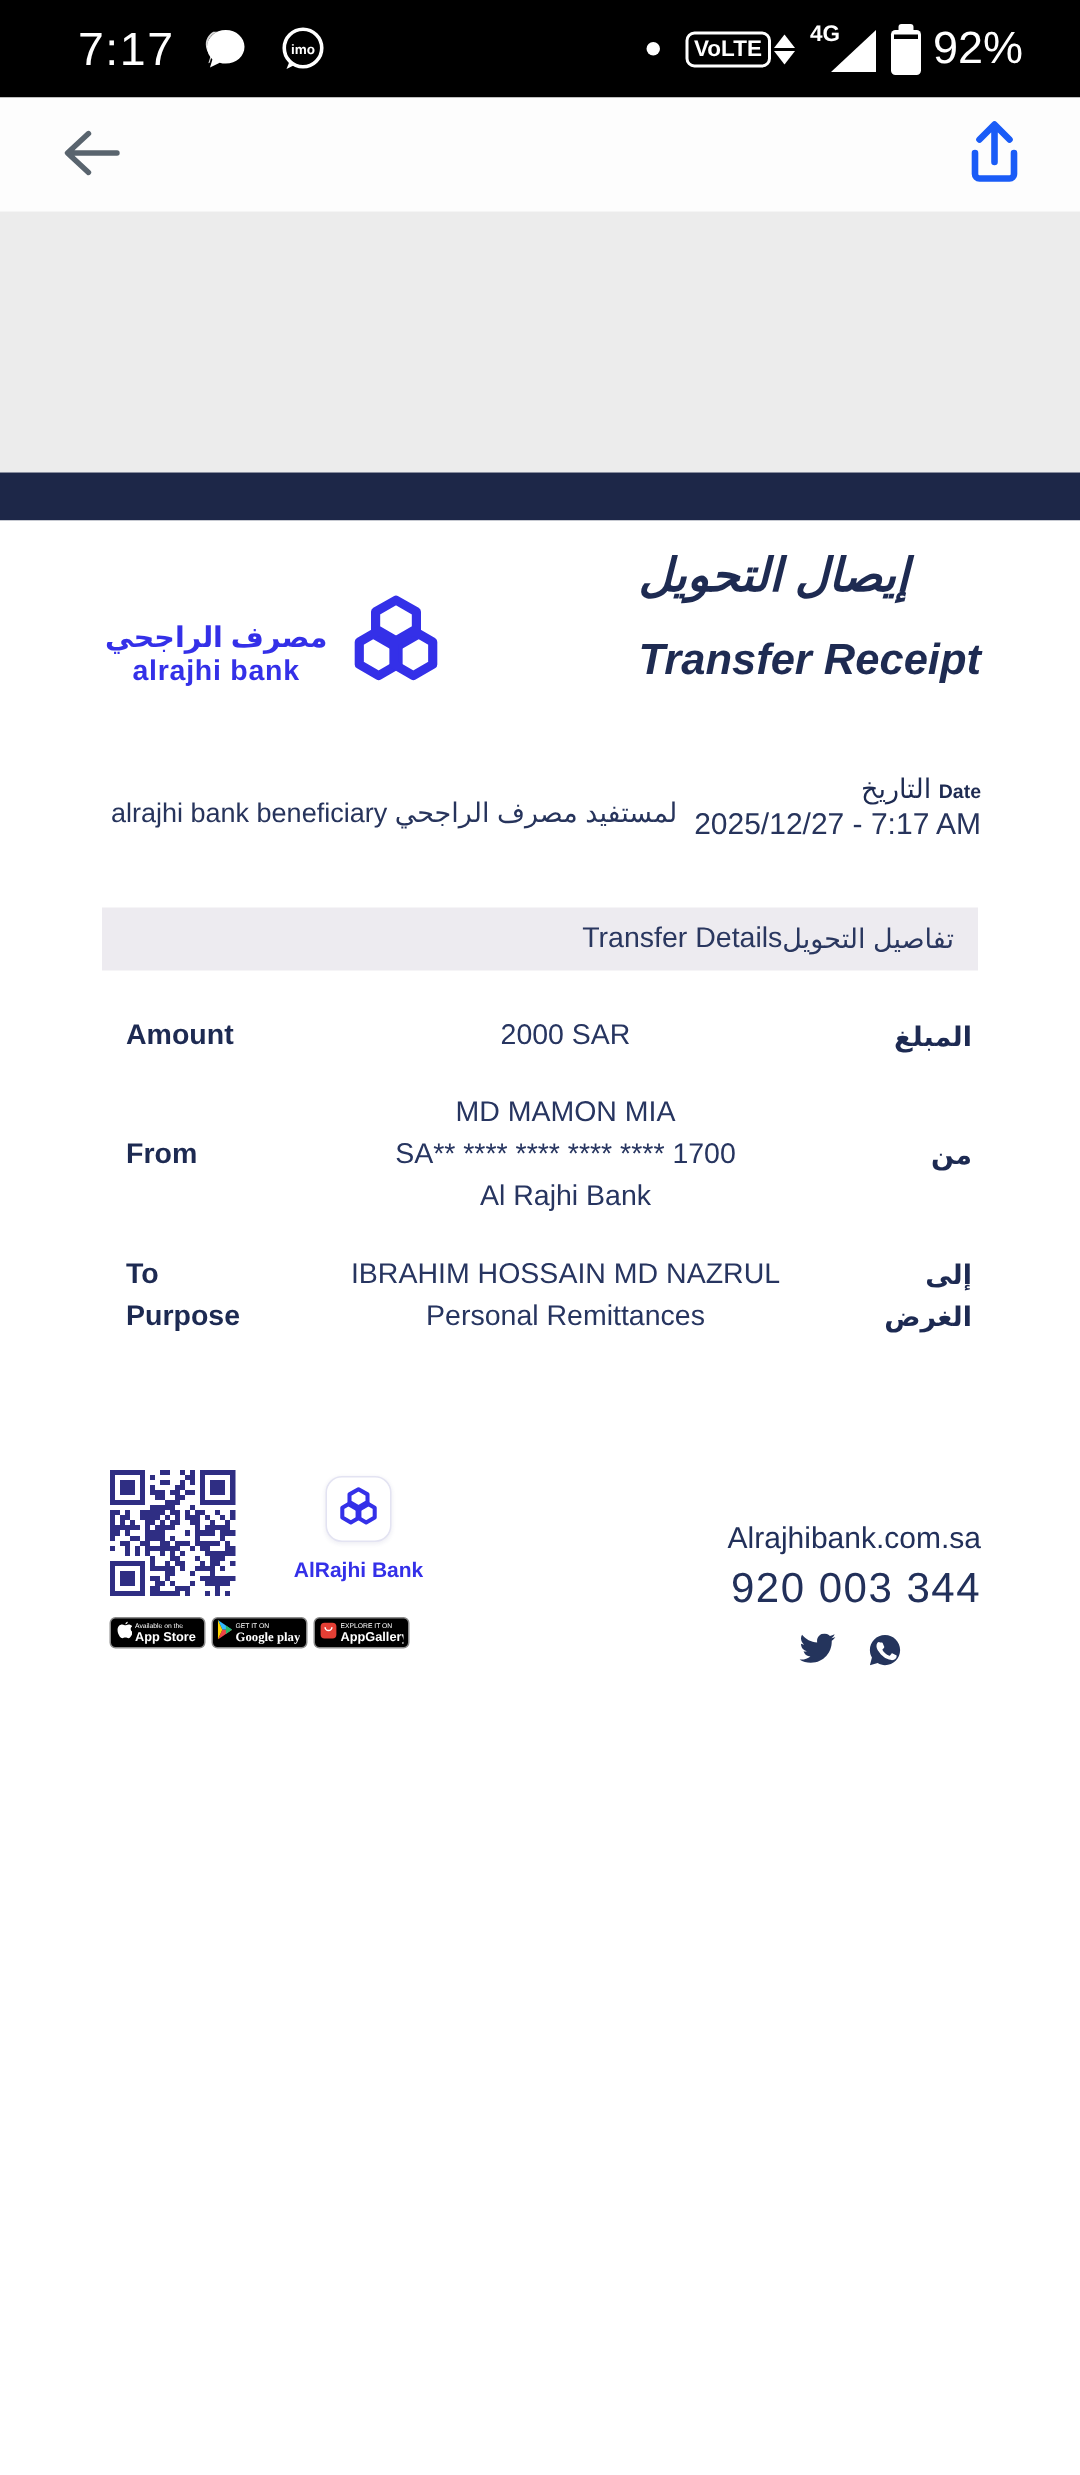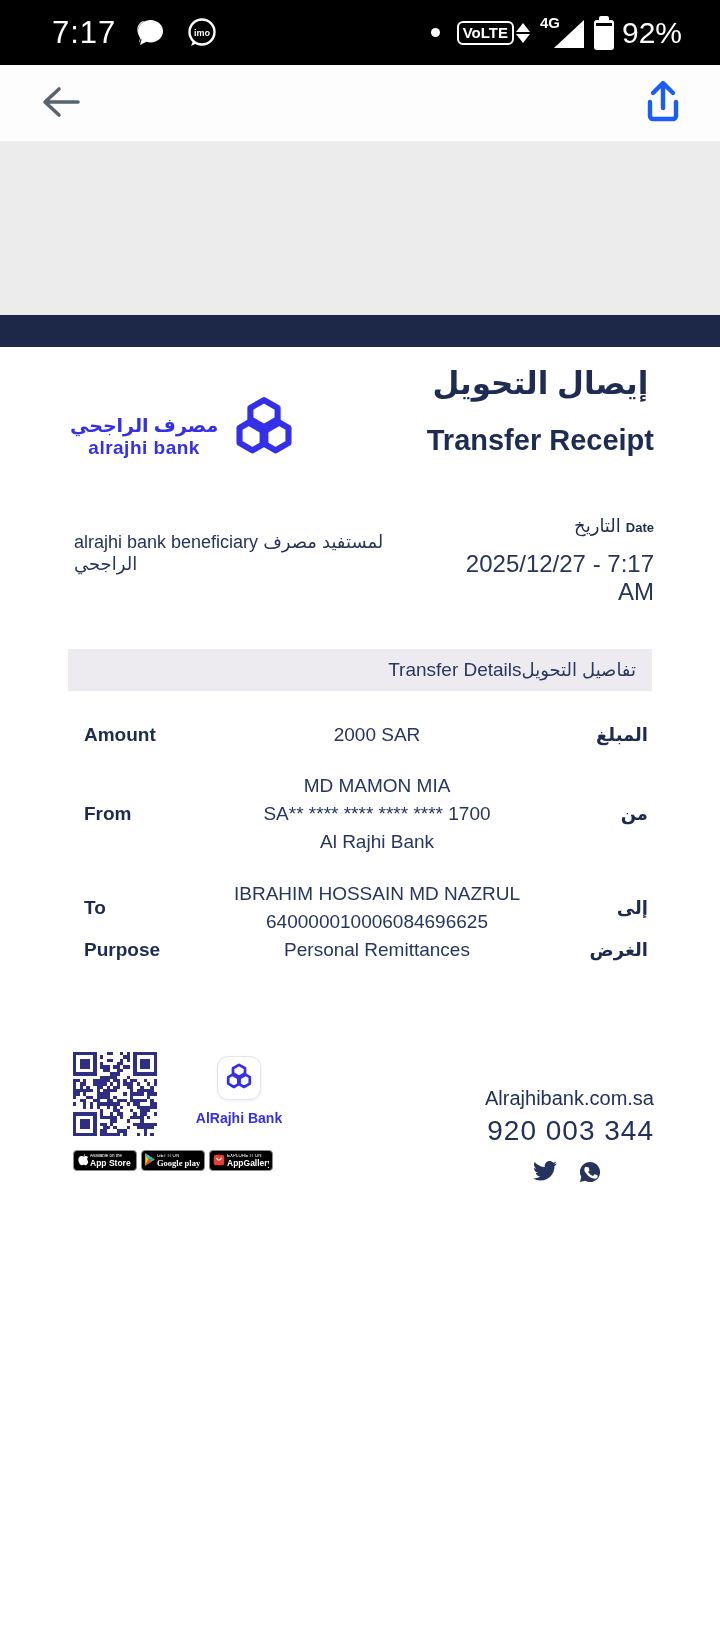--- a/index.html
+++ b/index.html
@@ -41,31 +41,31 @@
   .light-bot { position:absolute; top:1508px; left:0; width:720px; height:45px; background:#fbfbfb; }
   .nav-bar   { position:absolute; top:1553px; left:0; width:720px; height:97px; background:#948d89; }
 
   
   .r-head { display:flex; justify-content:space-between; padding:14px 66px 0 70px; }
   .brand { display:flex; align-items:flex-start; margin-top:28px; }
   .brand-text { text-align:center; color:#3430e8; margin-top:25px; }
   .brand-ar { font-size:19px; font-weight:bold; }
   .brand-en { font-size:19px; font-weight:bold; letter-spacing:0.5px; }
   .brand-mark { margin-left:12px; }
-  .titles { text-align:center; }
+  .titles { text-align:left;font-style:italic; }
   .title-ar { font-size:31px; font-weight:bold; color:#1e2b52; margin-top:4px; }
   .title-en { font-size:29px; font-weight:bold; color:#1e2b52; margin-top:22px; }
 
   
   .date-row { display:flex; justify-content:space-between; align-items:flex-start; padding:40px 66px 0 74px; }
   .benef { font-size:18px; margin-top:16px; color:#27345c; }
   .date-block { text-align:right; }
   .date-label { font-size:18px; color:#1e2b52; }
   .date-label b { font-size:13px; }
-  .date-value { font-size:24px; margin-top:13px; color:#27345c; }
+  .date-value { font-size:20px; margin-top:2px; color:#27345c; }
 
   
   .section-bar { margin:43px 68px 0; height:42px; background:#edebf0; display:flex;
     align-items:center; justify-content:flex-end; padding:0 16px; }
   .section-en { font-size:19px; color:#2a375f; }
   .section-ar { font-size:18px; color:#2a375f; }
   .t-row { display:flex; align-items:center; margin:0 70px; }
   .t-label { width:130px; font-size:19px; font-weight:bold; color:#1d2a52; padding-left:14px; }
   .t-value { flex:1; text-align:center; font-size:19px; color:#273560; line-height:28px; }
   .t-ar { width:96px; text-align:right; font-size:18px; font-weight:bold; color:#1d2a52; padding-right:2px; }
@@ -218,21 +218,20 @@
         <div>SA** **** **** **** **** 1700</div>
         <div>Al Rajhi Bank</div>
       </div>
       <div class="t-ar">من</div>
     </div>
 
     <div class="t-row row-to">
       <div class="t-label">To</div>
       <div class="t-value">
         <div>IBRAHIM HOSSAIN MD NAZRUL</div>
-        <div>640000010006084696625</div>
       </div>
       <div class="t-ar">إلى</div>
     </div>
 
     <div class="t-row row-purpose">
       <div class="t-label">Purpose</div>
       <div class="t-value">
           <div>Personal Remittances</div>
         </div>
       <div class="t-ar">الغرض</div>

